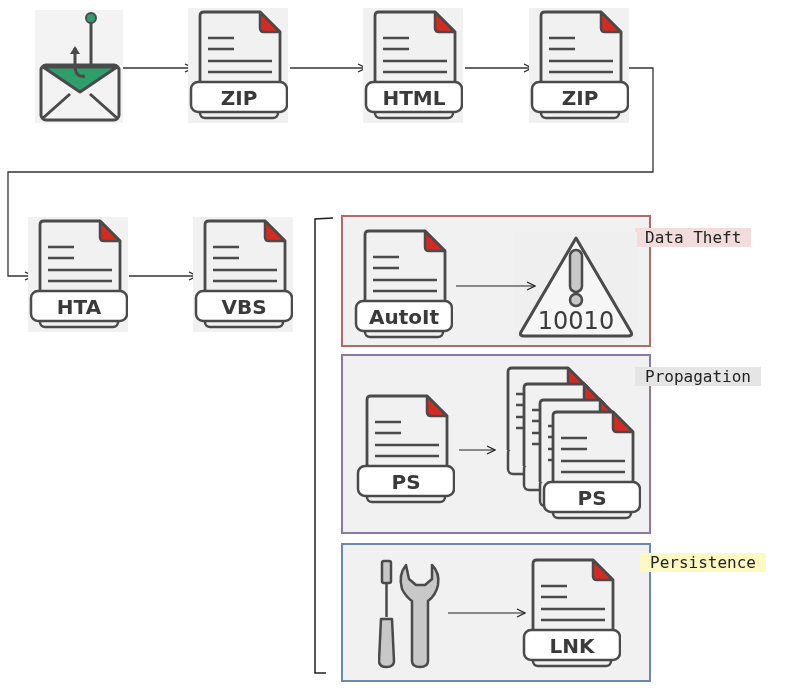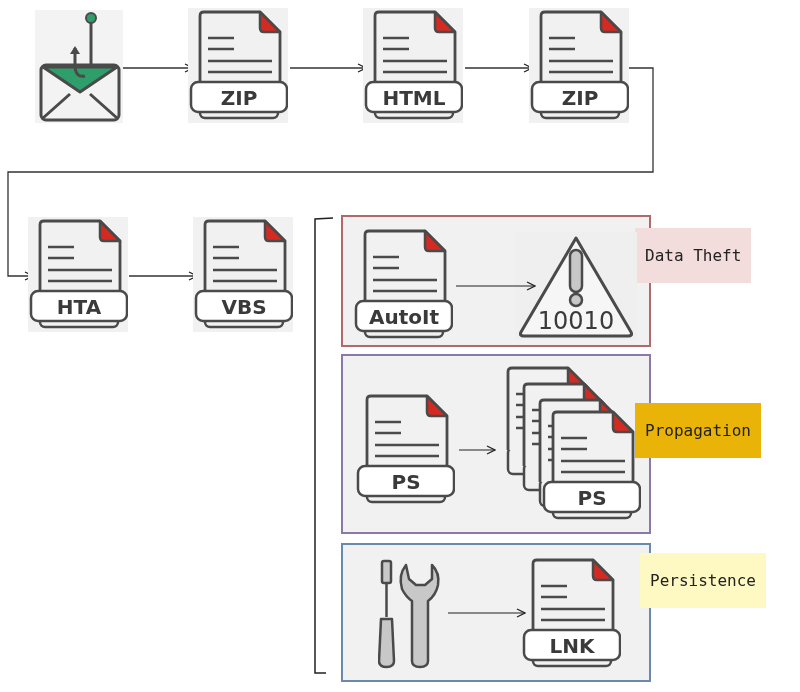--- a/index.html
+++ b/index.html
@@ -1,20 +1,20 @@
 <!DOCTYPE html>
 <html><head>
 <meta charset="utf-8">
 <style>
   html, body { margin:0; padding:0; background:#ffffff; }
   body { width:800px; height:692px; position:relative; overflow:hidden; font-family:"DejaVu Sans", sans-serif; }
   .abs { position:absolute; }
   svg text { font-family:"DejaVu Sans", sans-serif; }
   .doc-label { font-family:"DejaVu Sans", sans-serif; font-weight:bold; fill:#3a3a3a; font-size:20px; }
-  .phase-tag { position:absolute; font-family:"DejaVu Sans Mono", monospace; font-size:16px; color:#222; padding:18px 10px; white-space:nowrap; }
+  .phase-tag { position:absolute; font-family:"DejaVu Sans Mono", monospace; font-size:16px; color:#222; padding:0 10px; white-space:nowrap; }
   .phase-box { position:absolute; background:#f1f1f1; border:2px solid; box-sizing:border-box; }
 </style>
 </head>
 <body>
 
 <svg class="abs" style="left:0;top:0" width="800" height="692">
   <defs>
     <marker id="ah" markerWidth="10" markerHeight="10" refX="9" refY="5" orient="auto" markerUnits="userSpaceOnUse">
       <path d="M1,1 L9,5 L1,9" fill="none" stroke="#222" stroke-width="1.3"></path>
     </marker>
@@ -25,21 +25,21 @@
   <polyline points="629,68 653,68 653,172 8,172 8,276 33,276" fill="none" stroke="#333" stroke-width="1.3" marker-end="url(#ah)"></polyline>
   <line x1="129" y1="276" x2="197" y2="276" stroke="#333" stroke-width="1.3" marker-end="url(#ah)"></line>
   <polyline points="333,218 315,219 315,673 326,673" fill="none" stroke="#222" stroke-width="1.5"></polyline>
 </svg>
 
 <div class="phase-box" style="left:341px;top:215px;width:310px;height:132px;border-color:#b06a6a;"></div>
 <div class="phase-box" style="left:341px;top:354px;width:310px;height:180px;border-color:#8b78a8;"></div>
 <div class="phase-box" style="left:341px;top:543px;width:310px;height:139px;border-color:#6a8aac;"></div>
 
 <div class="phase-tag" style="left:635px;top:228px;background:#f3dcdc;">Data Theft</div>
-<div class="phase-tag" style="left:635px;top:367px;background:#eab308;margin-top:36px;">Propagation</div>
+<div class="phase-tag" style="left:635px;top:367px;background:#e5e5e5;">Propagation</div>
 <div class="phase-tag" style="left:640px;top:553px;background:#fef9c3;">Persistence</div>
 
 <svg class="abs" style="left:35px;top:10px" width="90" height="115" viewBox="0 0 90 115">
   <rect x="0" y="0" width="88" height="113" fill="#f3f3f3"></rect>
   <line x1="56" y1="10" x2="56" y2="58" stroke="#4a4a4a" stroke-width="3"></line>
   <circle cx="56" cy="8" r="5" fill="#2e9e6b" stroke="#4a4a4a" stroke-width="2"></circle>
   <rect x="6" y="55" width="78" height="55" rx="5" fill="#f3f3f3" stroke="#4a4a4a" stroke-width="3"></rect>
   <path d="M8,57 L45,82 L82,57 Z" fill="#2e9e6b" stroke="#4a4a4a" stroke-width="3" stroke-linejoin="round"></path>
   <line x1="8" y1="108" x2="35" y2="84" stroke="#4a4a4a" stroke-width="3"></line>
   <line x1="82" y1="108" x2="55" y2="84" stroke="#4a4a4a" stroke-width="3"></line>

